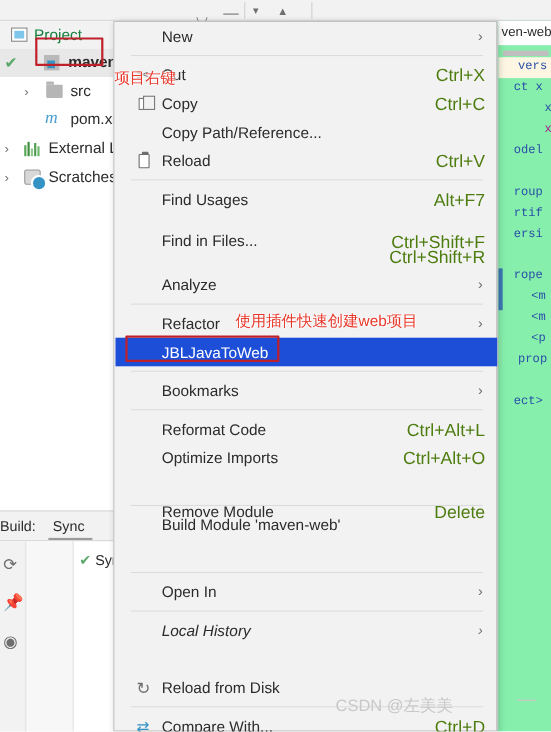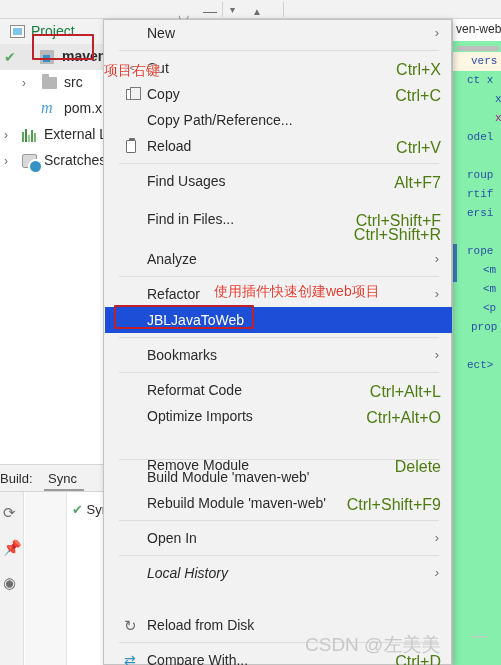--- a/index.html
+++ b/index.html
@@ -187,21 +187,21 @@
 
   
   .anno{
     position:absolute; color:#e8382b; font-size:14px; white-space:nowrap;
     text-shadow:0 0 2px #ffffff, 0 0 2px #ffffff, 1px 1px 1px #ffffff;
   }
   .redbox{
     position:absolute; border:2px solid #c0202a; border-radius:1px;
   }
   .watermark{
-    position:absolute; font-size:19px; color:#c8c8c8; white-space:nowrap;
+    position:absolute; font-size:15px; color:#c8c8c8; white-space:nowrap;
   }
 </style>
 </head>
 <body>
 
 <div id="app">
 
   <div class="ide-toolbar">
     <div class="tb-sep" style="left:222px;"></div>
     <div class="tb-sep" style="left:283px;"></div>
@@ -350,24 +350,20 @@
         <span class="acc">Ctrl+Alt+O</span>
       </div>
       <div class="mi" style="top: 416px; margin-top: 16px;">
         <span class="txt">Remove Module</span>
         <span class="acc">Delete</span>
       </div>
       <div class="sep" style="top: 439px;"></div>
       <div class="mi" style="top: 444px;">
         <span class="txt">Build Module 'maven-web'</span>
       </div>
-      <div class="mi" style="top: 470px;">
-        <span class="txt">Rebuild Module 'maven-web'</span>
-        <span class="acc">Ctrl+Shift+F9</span>
-      </div>
       <div class="sep" style="top: 500px;"></div>
       <div class="mi" style="top: 505px;">
         <span class="txt">Open In</span>
         <span class="arrow">›</span>
       </div>
       <div class="sep" style="top: 535px;"></div>
       <div class="mi" style="top: 540px; font-style: italic;">
         <span class="txt">Local History</span>
         <span class="arrow">›</span>
       </div>

